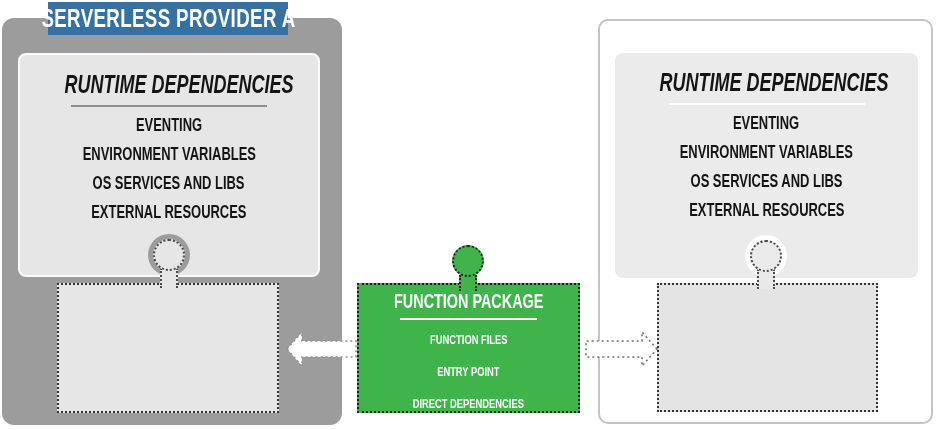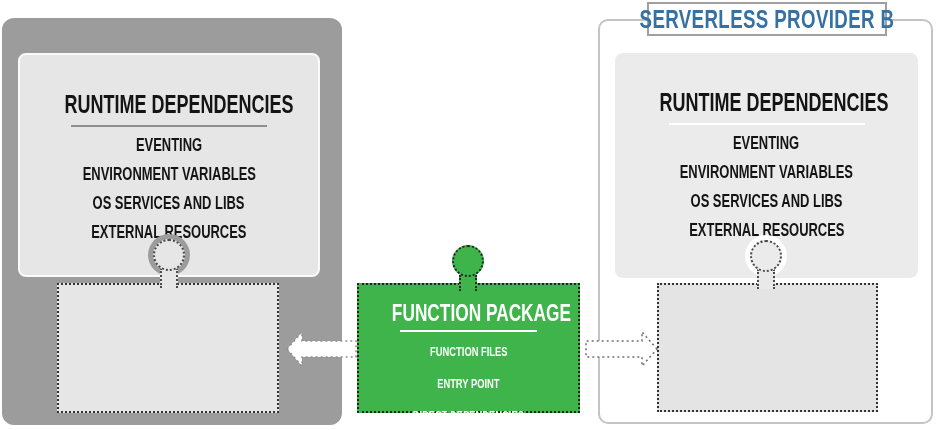--- a/index.html
+++ b/index.html
@@ -10,21 +10,21 @@
   .abs{position:absolute;box-sizing:border-box;}
   .cond{display:inline-block;transform:scaleX(0.72);transform-origin:50% 50%;white-space:nowrap;font-weight:700;}
 
   
   .box-a{left:2px;top:18px;width:340px;height:407px;background:#9c9c9c;border-radius:12px;}
   .header-a{left:48px;top:2px;width:240px;height:33px;background:#3571a3;color:#ffffff;
     display:flex;align-items:center;justify-content:center;font-size:26px;z-index:6;letter-spacing:.5px;}
   .panel-a{left:18px;top:53px;width:302px;height:224px;background:#e6e6e6;border:2px solid #fafafa;
     border-radius:8px;text-align:center;z-index:1;}
   .panel-b{left:615px;top:53px;width:303px;height:225px;background:#ebebeb;border-radius:8px;text-align:center;z-index:1;}
-  .panel-title{margin-top:32px;line-height:34px;font-size:25px;color:#141414;}
+  .panel-title{margin-top:12px;line-height:34px;font-size:25px;color:#141414;font-style:italic;}
   .rule{height:2px;width:196px;margin:4px auto 4px auto;}
   .rule-gray{background:#8f8f8f;}
   .rule-white{background:#ffffff;}
   .dep-item{line-height:29px;font-size:18px;color:#141414;}
 
   
   .ring{border-radius:50%;width:42px;height:42px;z-index:2;}
   .ring-a{left:148px;top:234px;background:#9c9c9c;}
   .ring-b{left:745px;top:235px;background:#ffffff;}
   .knob-circle{border-radius:50%;width:32px;height:32px;z-index:5;}
@@ -41,51 +41,51 @@
   .slot-b{left:657px;top:283px;width:221px;height:129px;background:#e4e4e4;}
 
   
   .box-b{left:598px;top:19px;width:335px;height:405px;background:#ffffff;border:2px solid #c4c4c4;border-radius:10px;}
   .header-b{left:647px;top:2px;width:240px;height:34px;background:#ffffff;border:2px solid #9f9f9f;color:#3571a3;
     display:flex;align-items:center;justify-content:center;font-size:26px;z-index:6;letter-spacing:.5px;}
 
   
   .pkg{left:357px;top:283px;width:223px;height:130px;background:#3eb44a;border:2px dotted #222222;z-index:3;}
   .pkg-content{left:357px;top:283px;width:223px;height:130px;text-align:center;color:#ffffff;z-index:7;}
-  .pkg-title{margin-top:16px;line-height:28px;font-size:24px;}
+  .pkg-title{margin-top:4px;line-height:28px;font-size:20px;}
   .pkg-rule{height:2px;width:137px;margin:3px auto 2px auto;background:#ffffff;}
   .pkg-item{line-height:24px;font-size:13px;margin-top:8px;}
 
   .arrow-layer{left:0;top:0;width:937px;height:430px;z-index:8;pointer-events:none;}
 </style>
 </head>
 <body>
 
 <div class="canvas">
 
   <div class="abs box-a"></div>
+  <div class="abs header-a">
+    <span class="cond">SERVERLESS PROVIDER A</span>
+  </div>
   <div class="abs panel-a">
     <div class="panel-title">
       <span class="cond">RUNTIME DEPENDENCIES</span>
     </div>
     <div class="rule rule-gray"></div>
     <div class="dep-item"><span class="cond">EVENTING</span></div>
     <div class="dep-item"><span class="cond">ENVIRONMENT VARIABLES</span></div>
     <div class="dep-item"><span class="cond">OS SERVICES AND LIBS</span></div>
     <div class="dep-item"><span class="cond">EXTERNAL RESOURCES</span></div>
   </div>
   <div class="abs ring ring-a"></div>
   <div class="abs slot slot-a"></div>
   <div class="abs neck neck-a"></div>
   <div class="abs knob-circle knob-a"></div>
 
   <div class="abs box-b"></div>
-  <div class="abs header-b">
-    <span class="cond">SERVERLESS PROVIDER B</span>
-  </div>
   <div class="abs panel-b">
     <div class="panel-title">
       <span class="cond">RUNTIME DEPENDENCIES</span>
     </div>
     <div class="rule rule-white"></div>
     <div class="dep-item"><span class="cond">EVENTING</span></div>
     <div class="dep-item"><span class="cond">ENVIRONMENT VARIABLES</span></div>
     <div class="dep-item"><span class="cond">OS SERVICES AND LIBS</span></div>
     <div class="dep-item"><span class="cond">EXTERNAL RESOURCES</span></div>
   </div>

